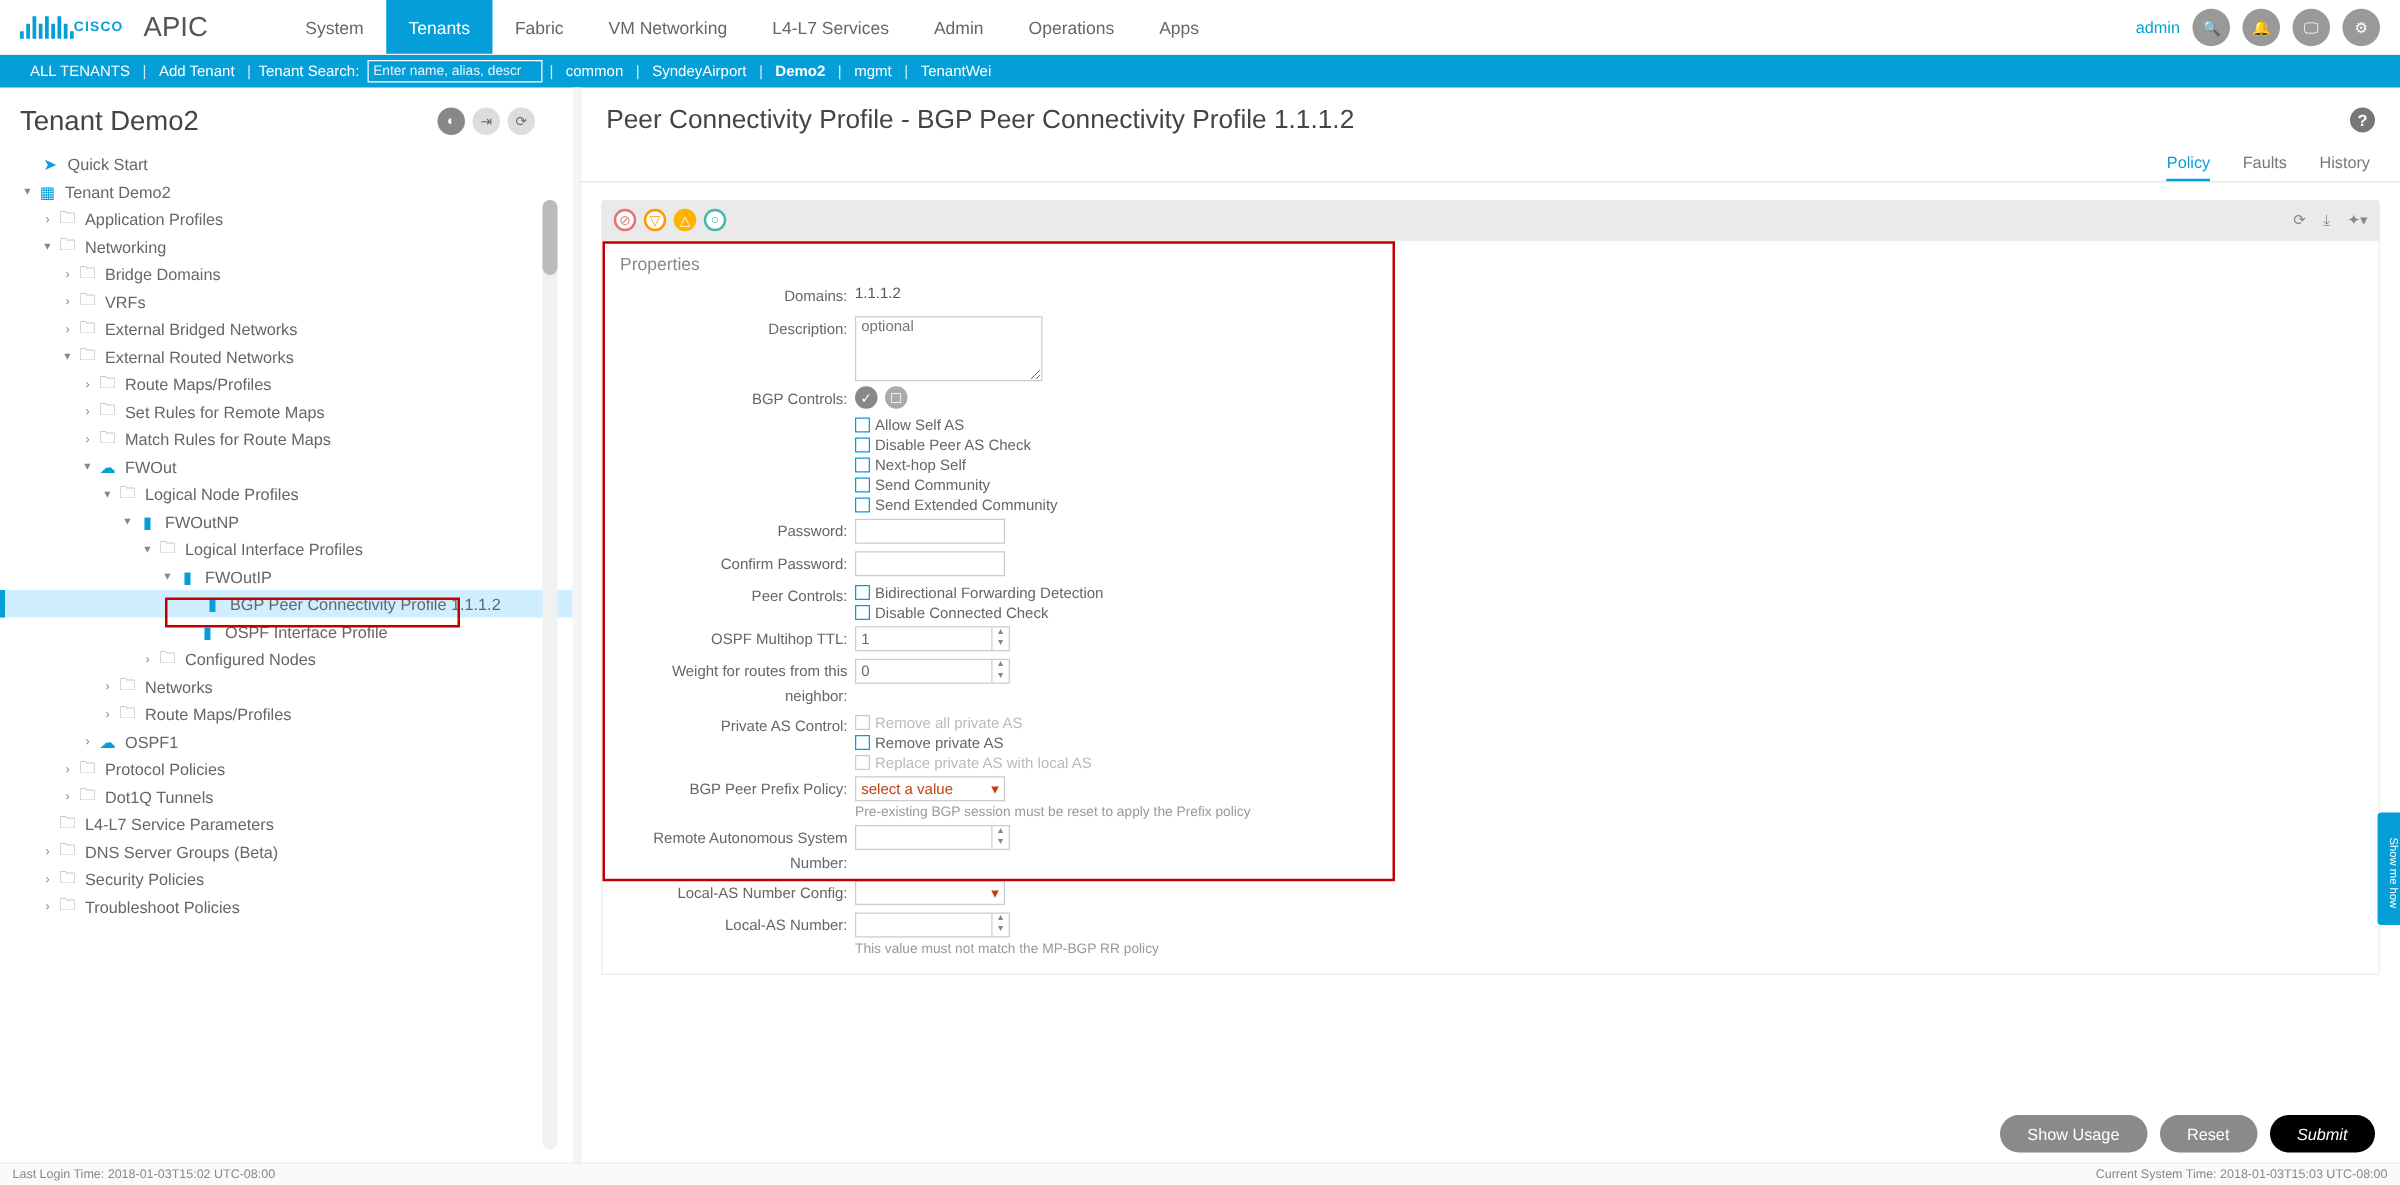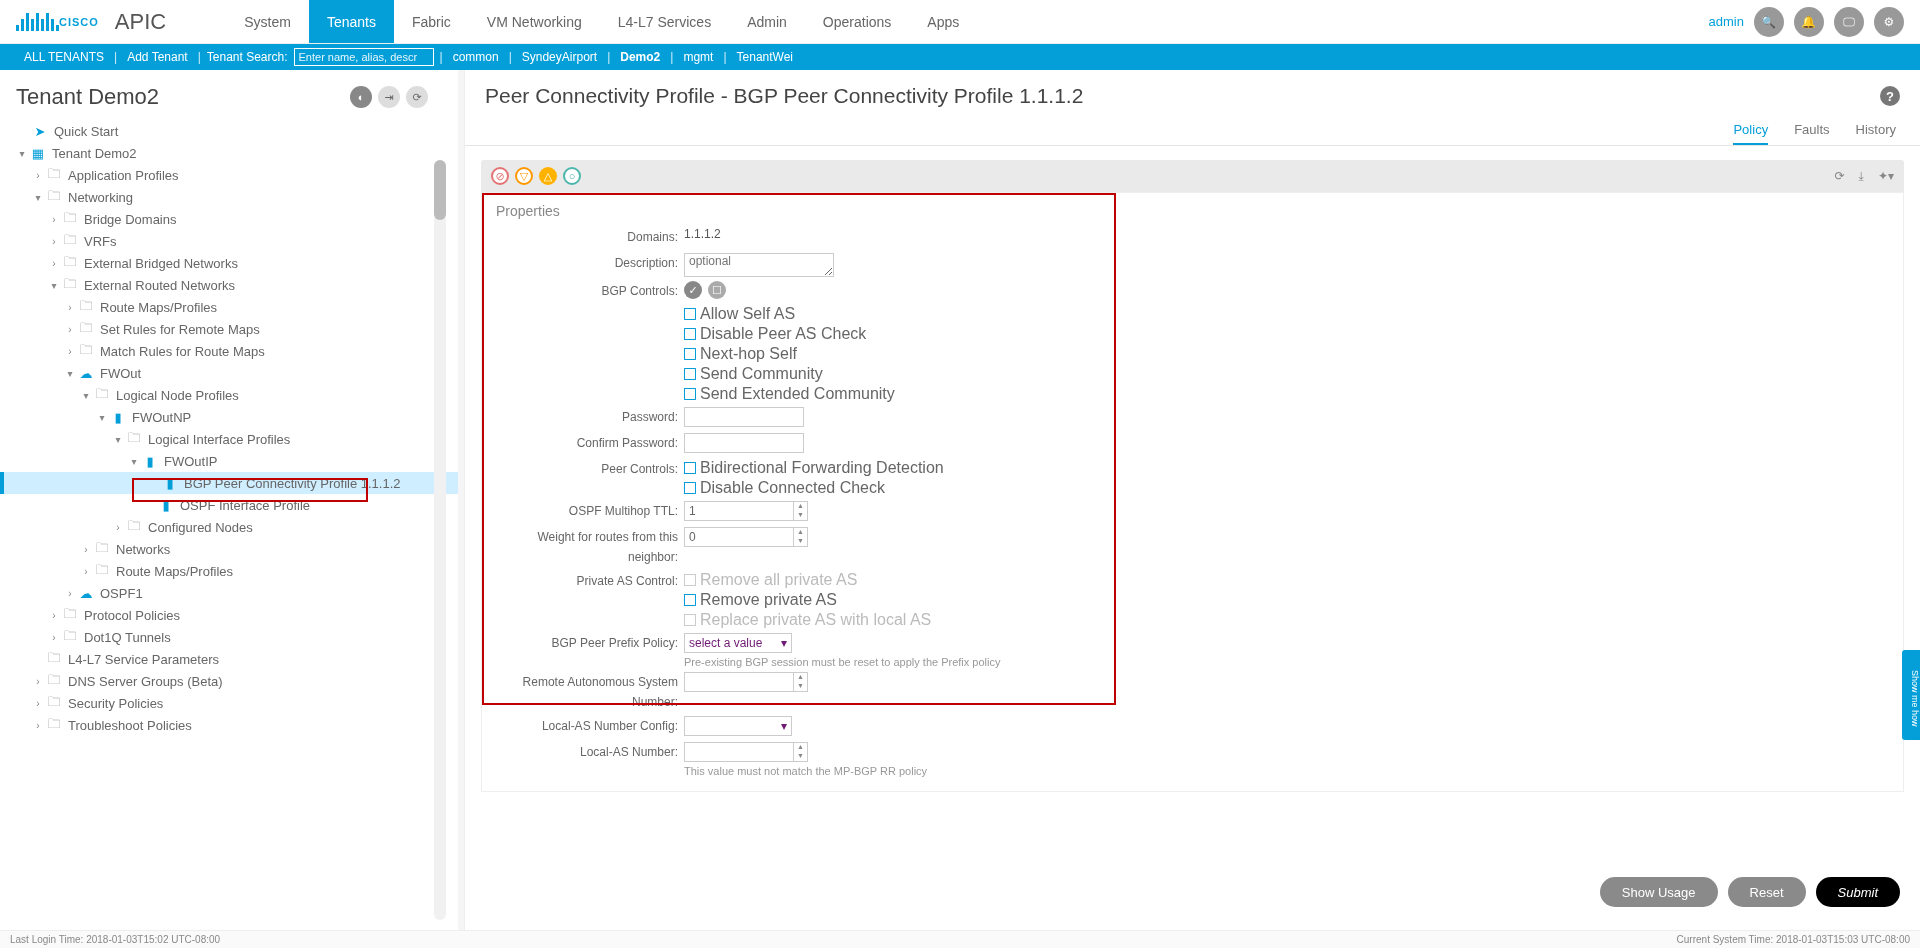--- a/index.html
+++ b/index.html
@@ -63,35 +63,35 @@
 
 .panel { margin:0 16px; border:1px solid #eee; position:relative; padding:8px 10px 10px 10px; background:#fff; }
 .panel-inner-hl { position:absolute; border:2px solid #c00000; pointer-events:none; }
 
 .sect-title { font-size:14px; color:#888; margin:2px 0 8px 4px; }
 .form-row { display:flex; align-items:flex-start; margin-bottom:4px; min-height:22px; }
 .form-label { width:192px; text-align:right; padding-right:6px; color:#666; font-size:12px; line-height:20px; }
 .form-label.disabled { color:#bbb; }
 .form-ctrl { display:flex; flex-direction:column; gap:2px; }
 .txtinput { height:20px; border:1px solid #ccc; padding:0 4px; font-size:12px; color:#666; }
-.txtarea { width:150px; height:24px; }
+.txtarea { width:150px; height:52px; }
 .pwd { width:120px; }
-.dd { width:108px; height:20px; border:1px solid #ccc; display:flex; align-items:center; justify-content:space-between; padding:0 4px; font-size:12px; color:#701a75; }
-.chk-row { display:flex; align-items:center; gap:4px; font-size:16px; color:#666; }
+.dd { width:120px; height:20px; border:1px solid #ccc; display:flex; align-items:center; justify-content:space-between; padding:0 4px; font-size:12px; color:#c2410c; }
+.chk-row { display:flex; align-items:center; gap:4px; font-size:12px; color:#666; }
 .chk { width:12px; height:12px; border:1px solid #049fd9; display:inline-block; }
 .chk.disabled { border-color:#ccc; }
 .chk-label.disabled { color:#bbb; }
 .mini-btn { width:18px; height:18px; border-radius:50%; background:#888; color:#fff; font-size:11px; display:flex; align-items:center; justify-content:center; }
 .helper { font-size:11px; color:#999; margin-top:1px; }
 .spinbox { position:relative; width:124px; }
 .spinbox input { width:100%; padding-right:16px; }
 .spin-arrows { position:absolute; right:1px; top:1px; bottom:1px; width:14px; display:flex; flex-direction:column; }
 .spin-arrows div { flex:1; font-size:7px; color:#888; text-align:center; line-height:8px; border-left:1px solid #ccc; }
 
-.footer-btns { position:absolute; right:20px; bottom:23px; display:flex; gap:10px; }
+.footer-btns { position:absolute; right:20px; bottom:8px; display:flex; gap:10px; }
 .btn { height:30px; padding:0 22px; border-radius:16px; border:none; color:#fff; font-size:13px; cursor:pointer; }
 .btn.gray { background:#8a8a8a; }
 .btn.blue { background:#000000;font-style:italic; }
 
 .showme { position:absolute; right:0; top:650px; width:18px; height:90px; background:#049fd9; color:#fff; font-size:9px; writing-mode:vertical-rl; text-align:center; padding-top:6px; border-radius:3px 0 0 3px; }
 
 .statusbar { position:absolute; left:0; right:0; bottom:0; height:18px; background:#fafafa; border-top:1px solid #eee; display:flex; justify-content:space-between; align-items:center; padding:0 10px; font-size:10px; color:#888; }
 </style>
 </head>
 <body>

